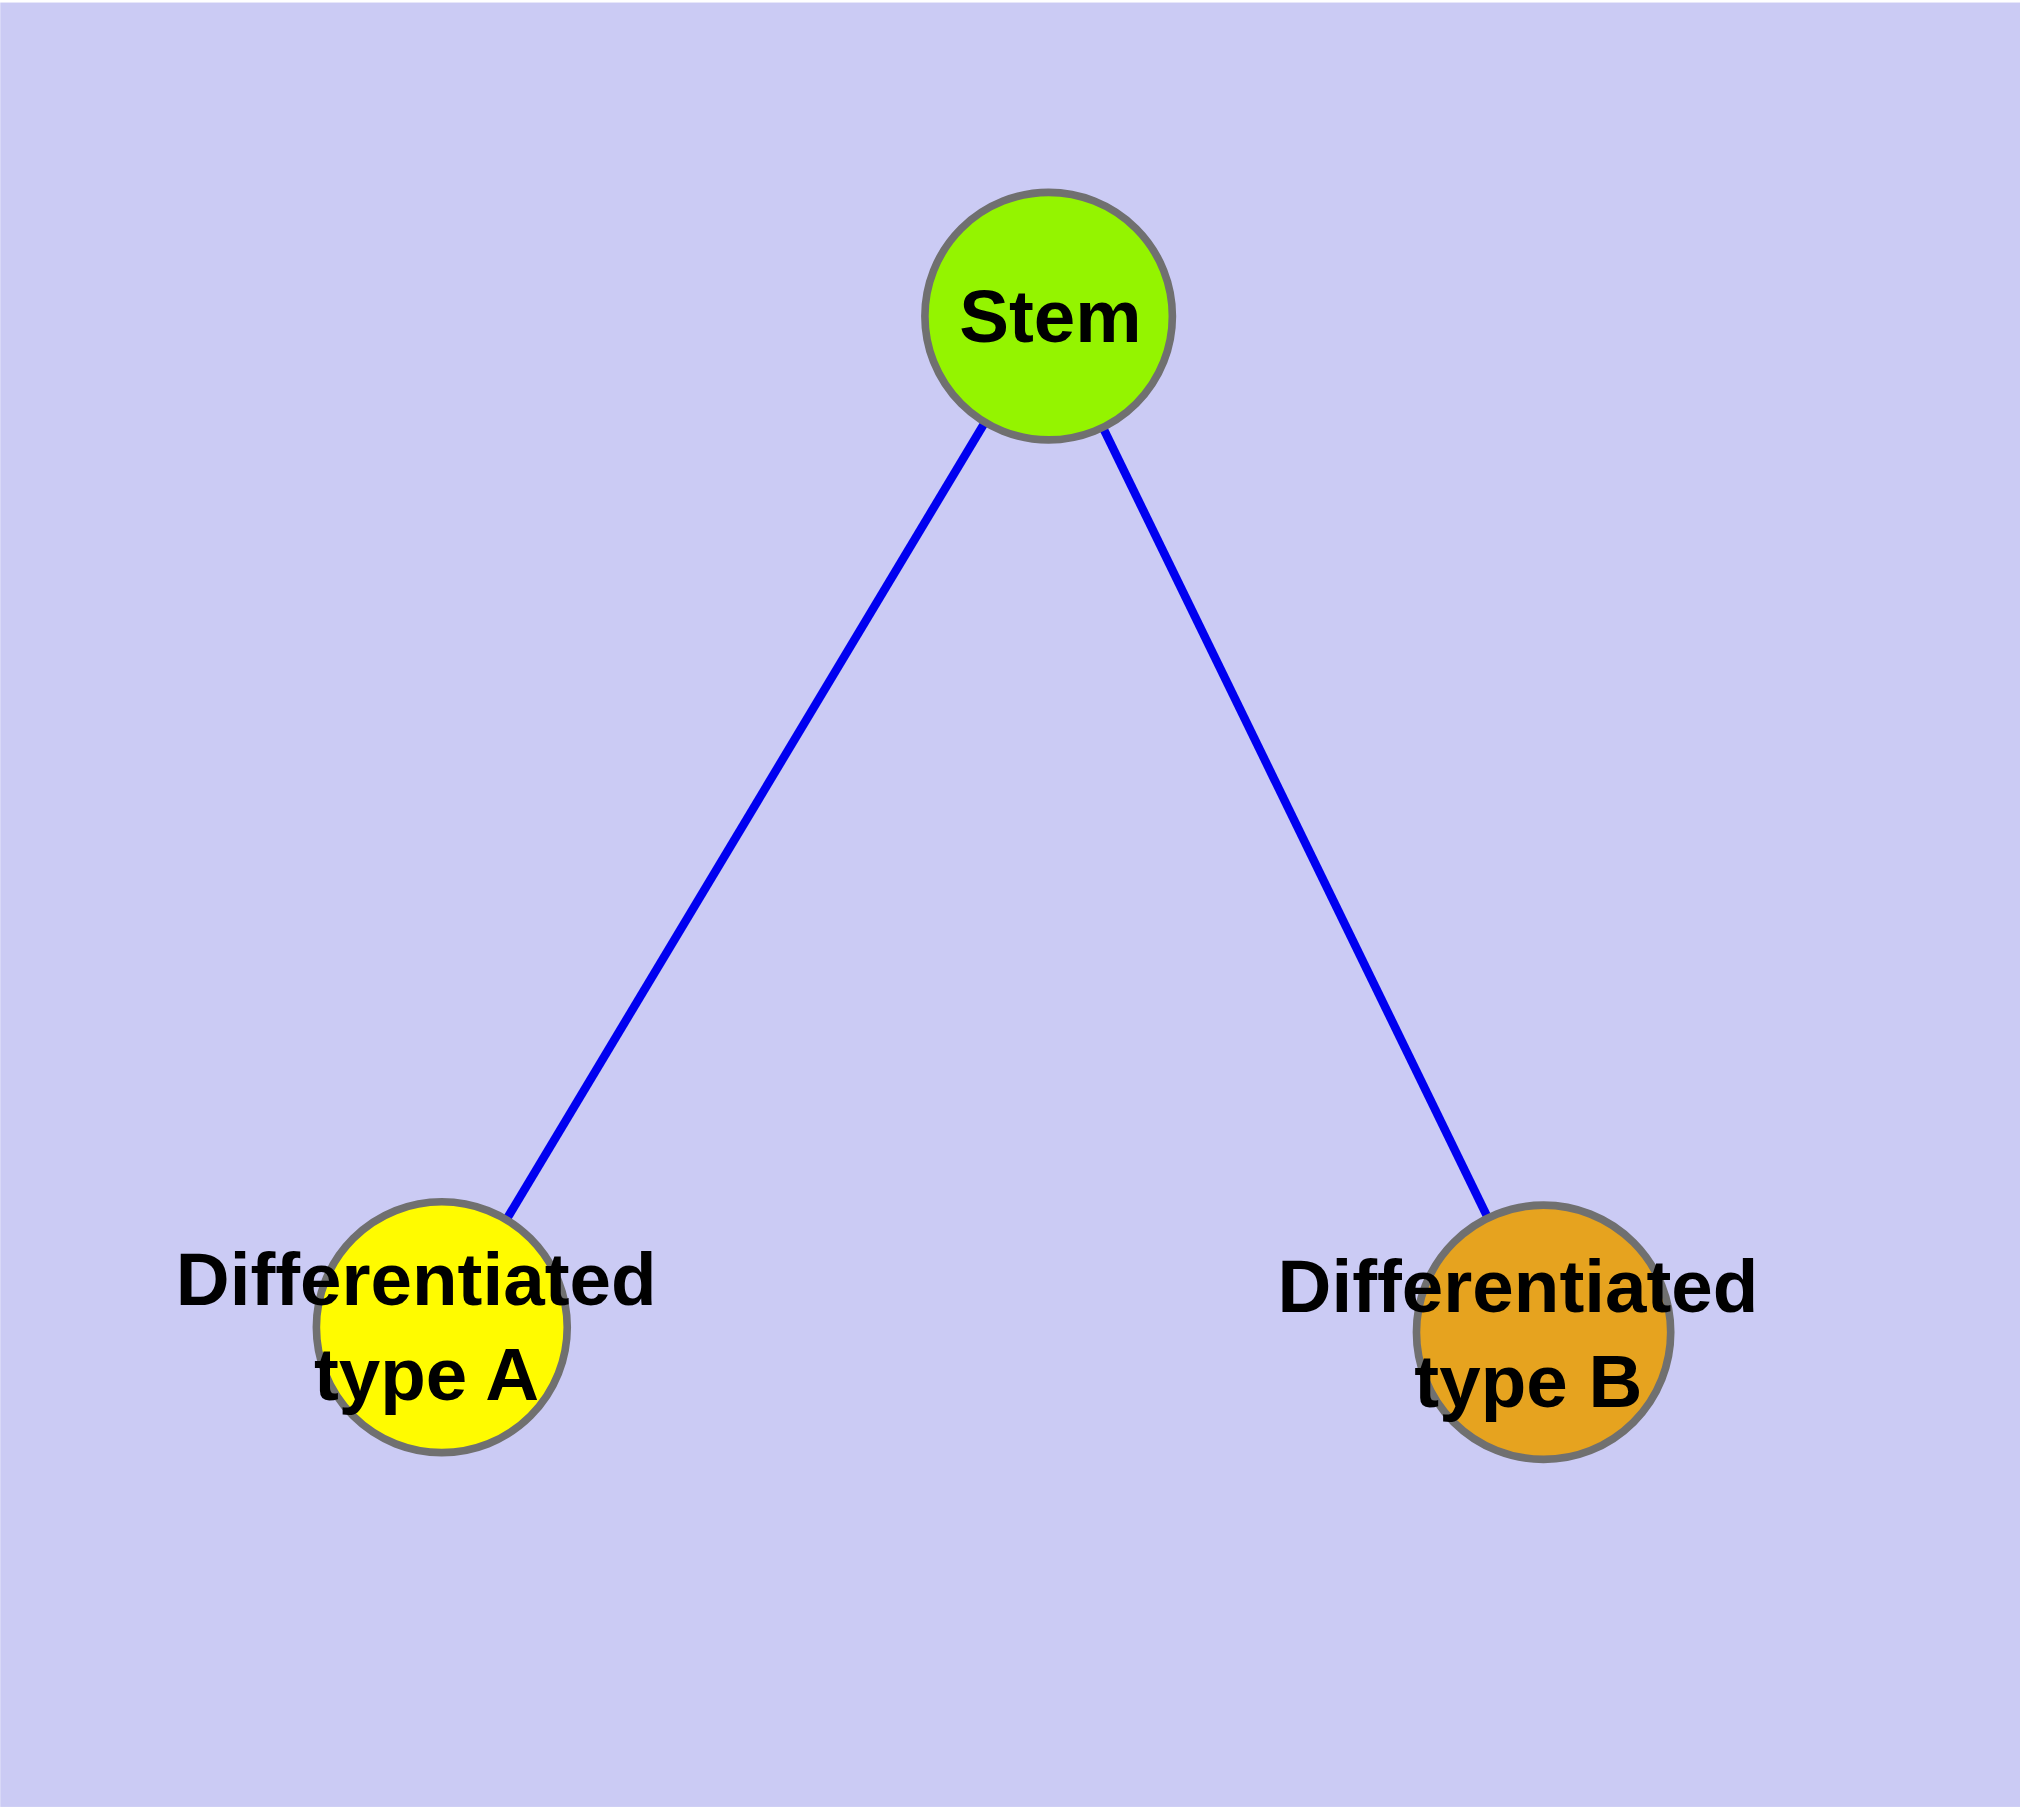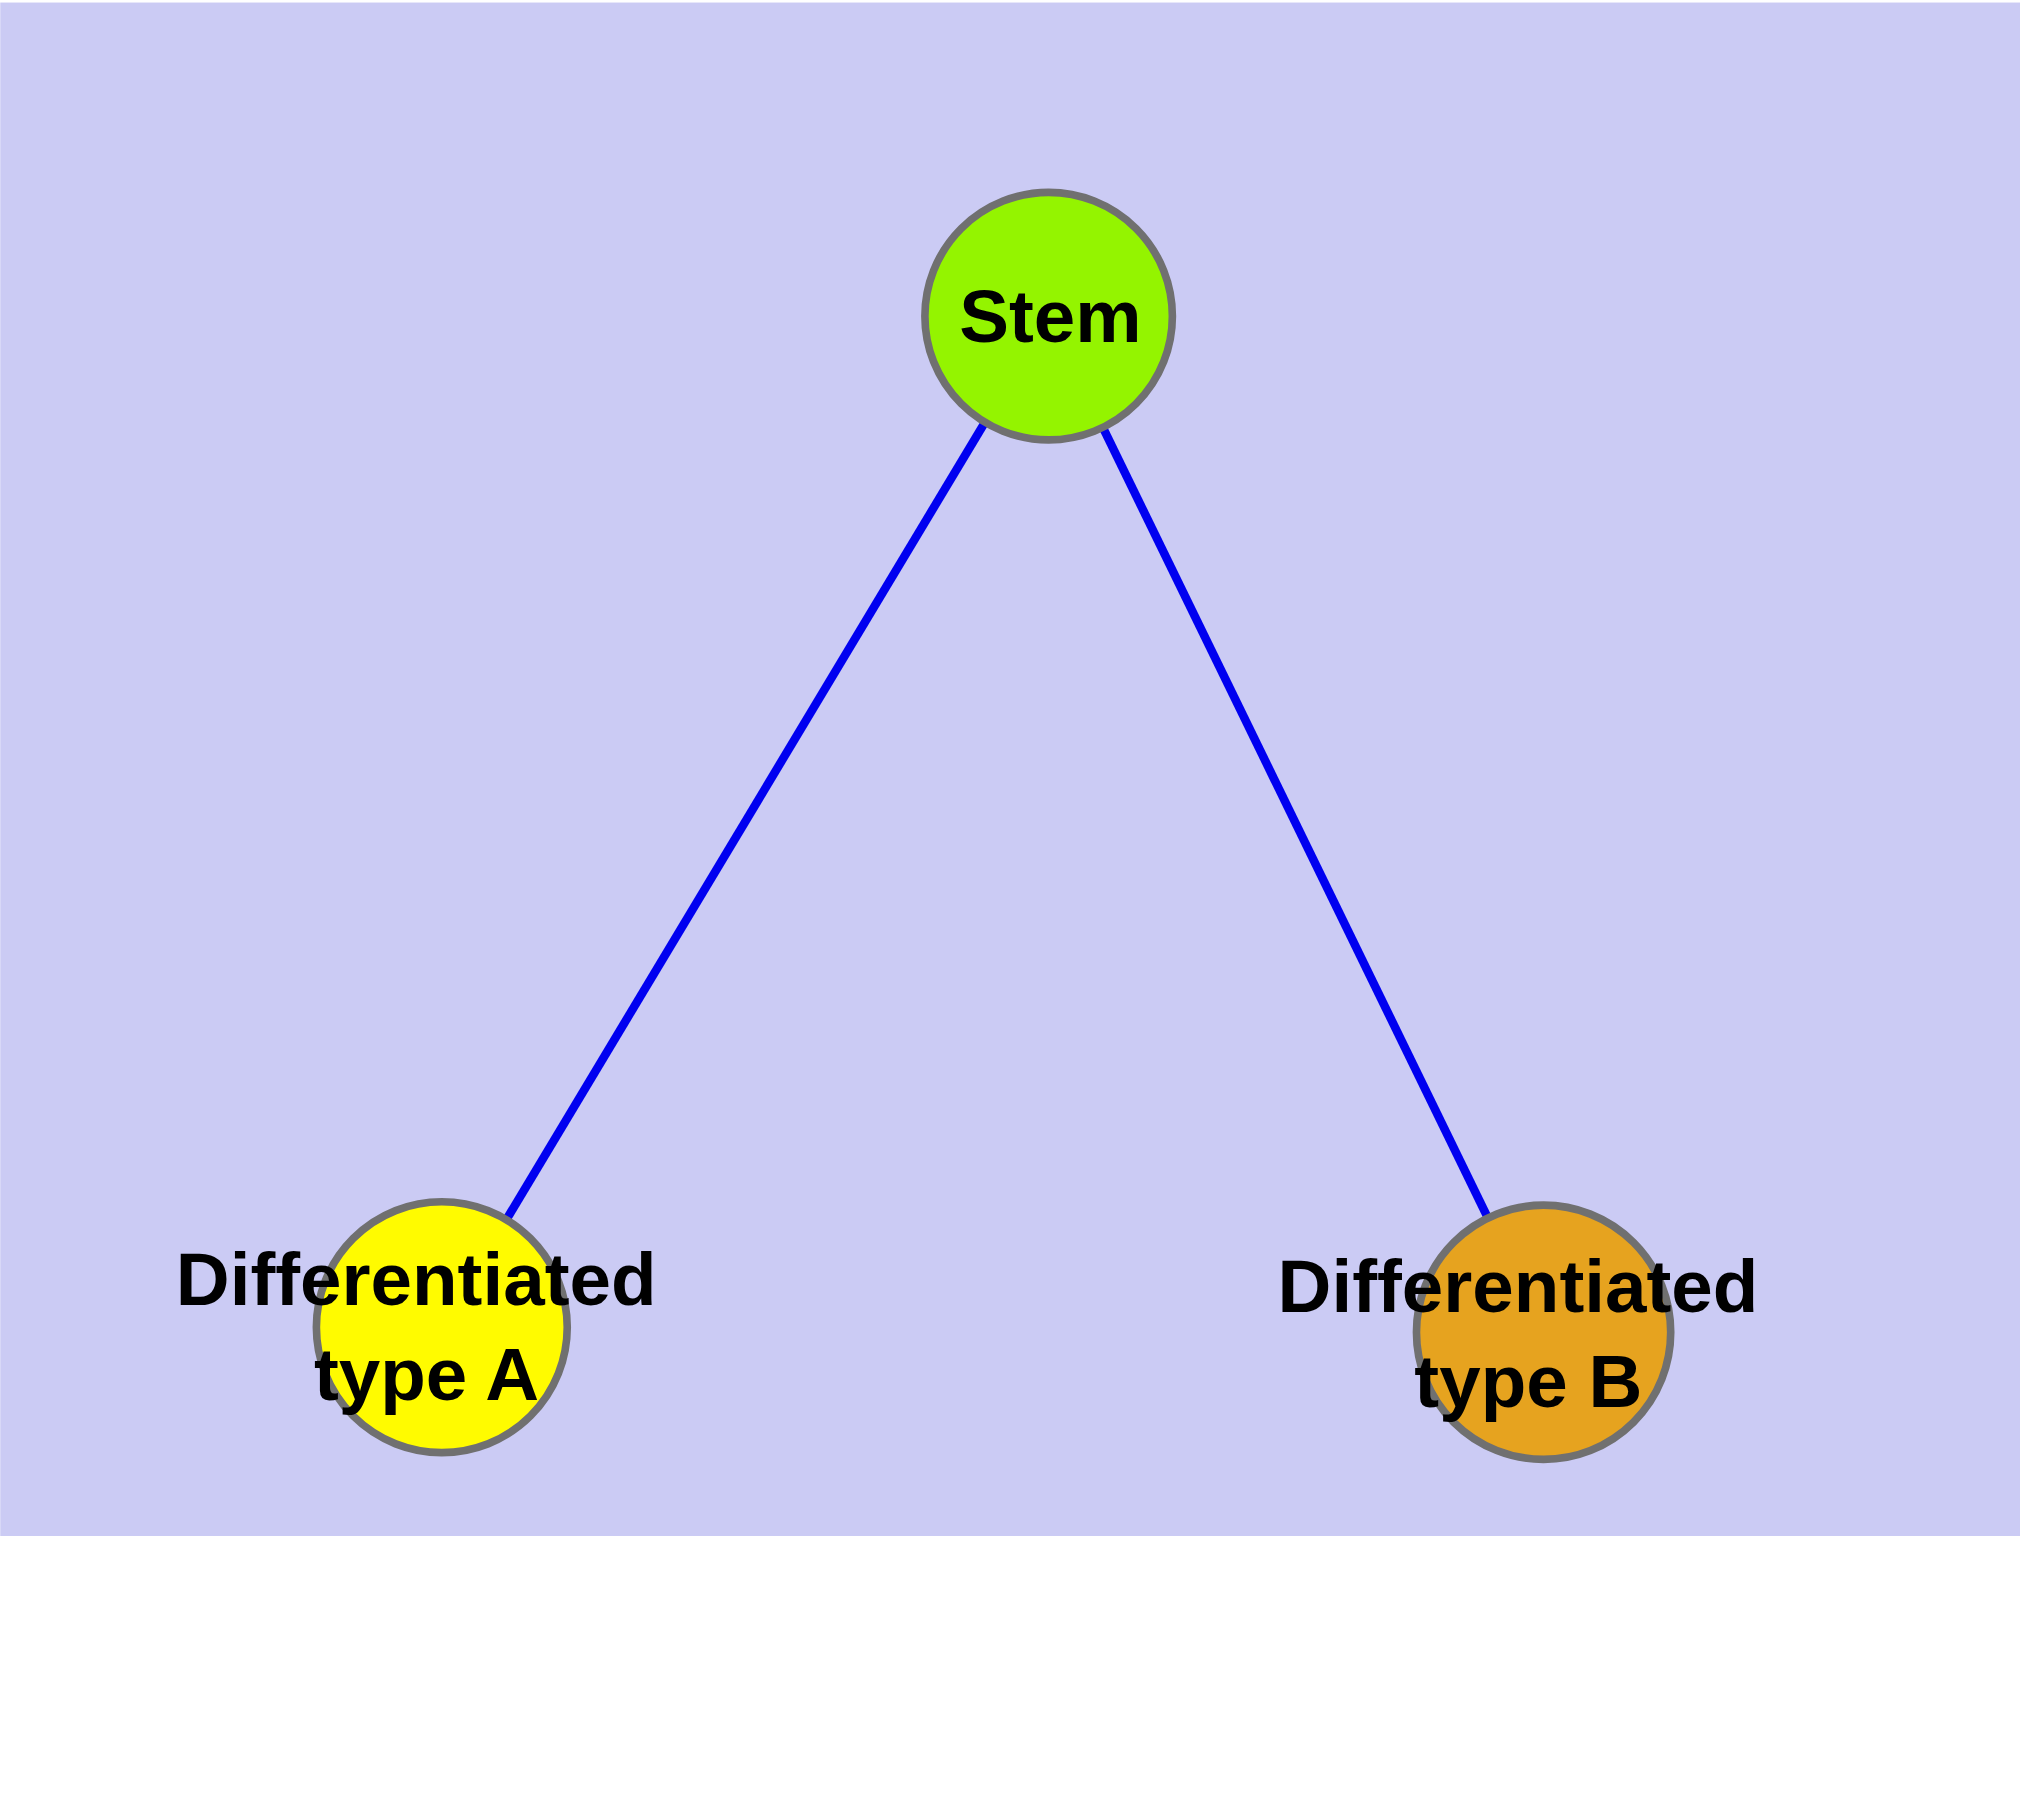--- a/index.html
+++ b/index.html
@@ -1,16 +1,16 @@
 <!DOCTYPE html>
 <html style="font-size:13.6px"><head>
 <meta charset="utf-8">
 <style>
   html, body { margin: 0; padding: 0; background: #ffffff; }
-  .stage { width: 2021px; height: 1536px; position: relative; }
+  .stage { width: 2021px; height: 1812px; position: relative; }
   svg { display: block; width: 2021px; height: 1812px; }
   .edges line { stroke-linecap: butt; }
   .label-text {
     font-family: "Liberation Sans", sans-serif;
     font-weight: bold;
     font-size: 88px;
     text-anchor: middle;
   }
 </style>
 </head>

